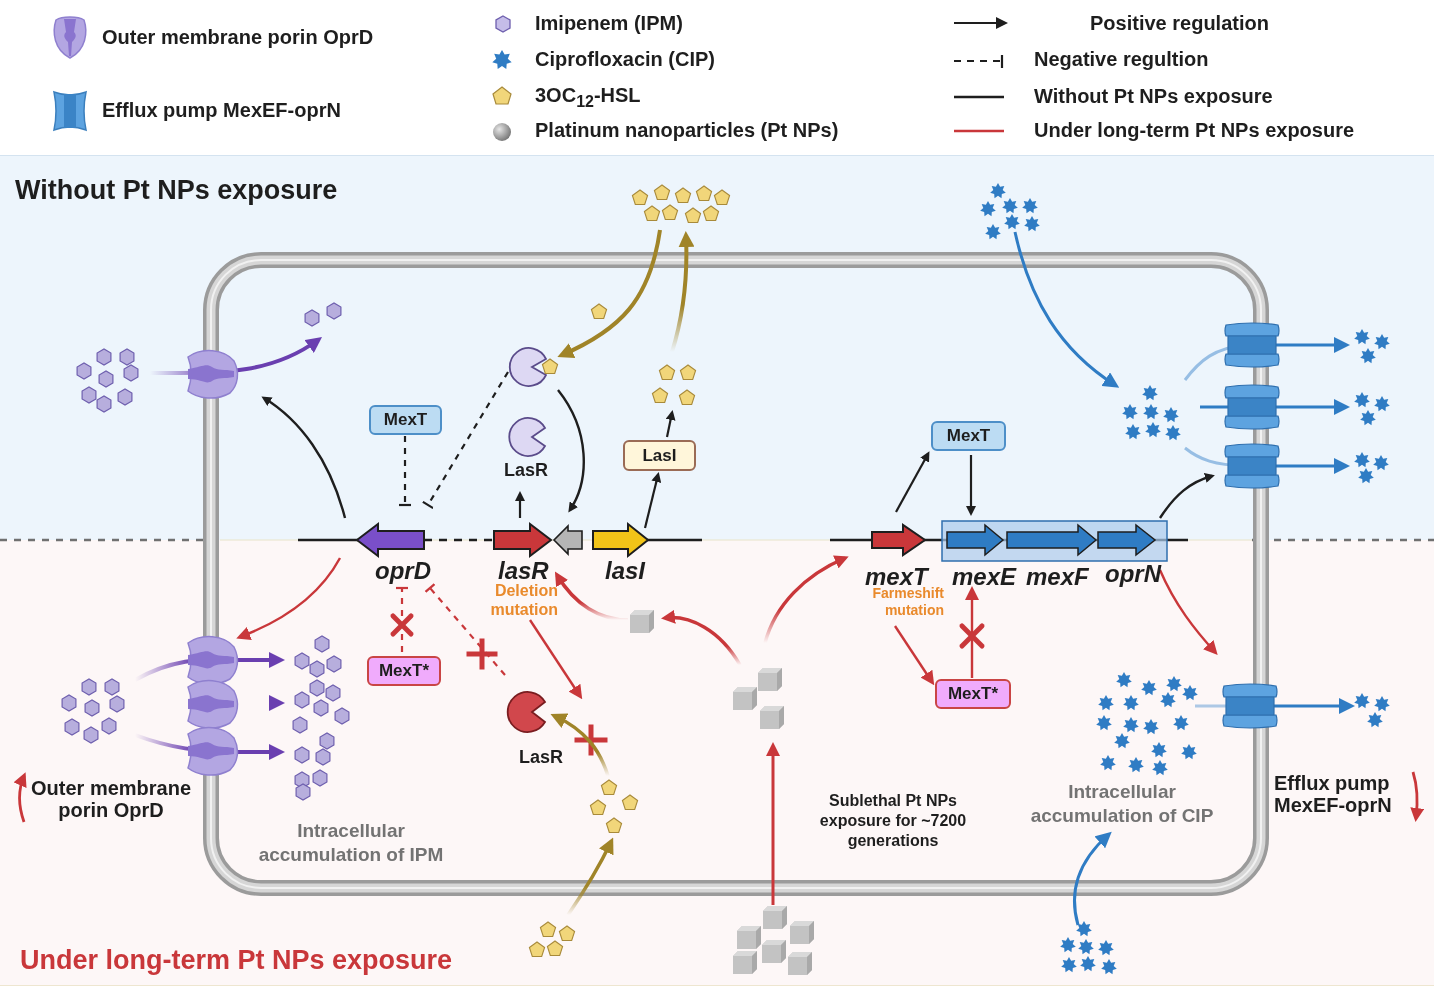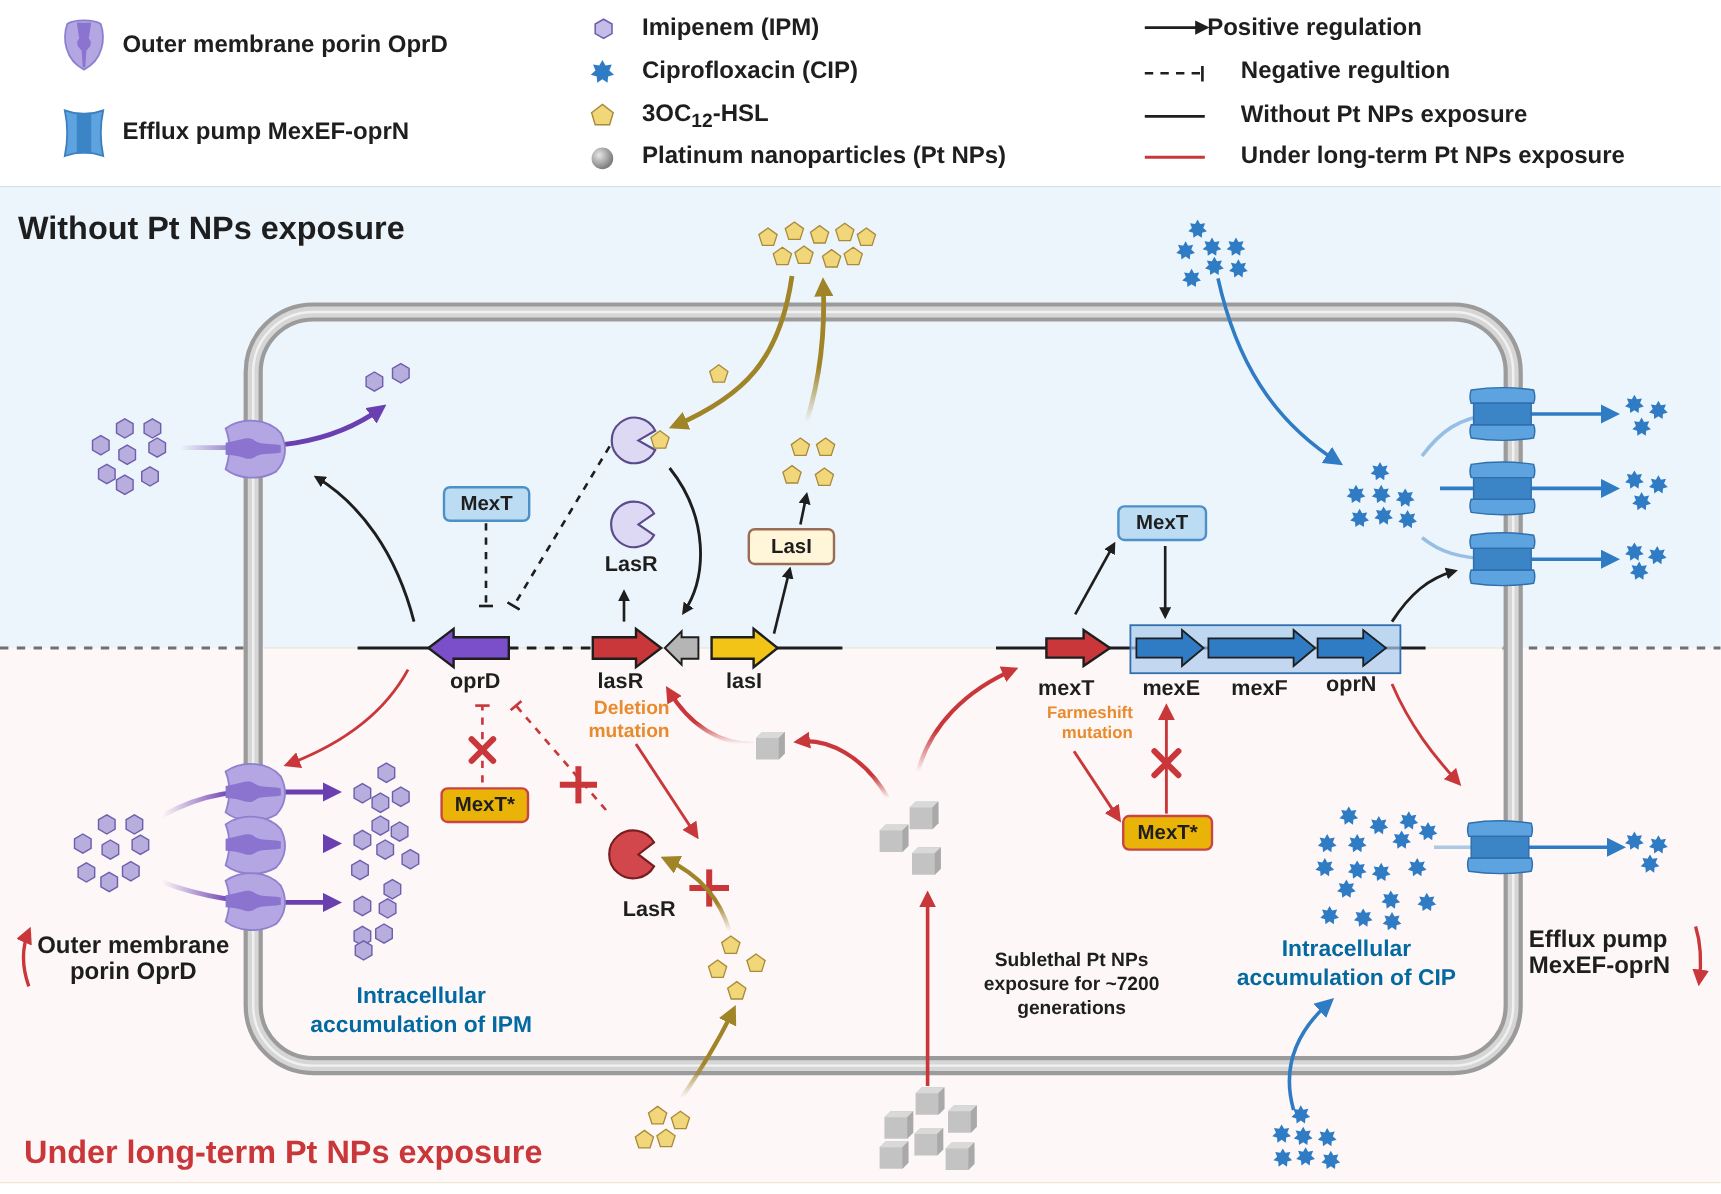--- a/index.html
+++ b/index.html
@@ -2,27 +2,27 @@
 <html><head>
 <meta charset="utf-8">
 <style>
   html, body { margin: 0; padding: 0; background: #ffffff; }
   body { width: 1434px; height: 995px; position: relative; overflow: hidden; font-family: "Liberation Sans", "DejaVu Sans", sans-serif; }
   .abs { position: absolute; }
   .legend-text { font-size: 20px; font-weight: bold; color: #1e1e1e; white-space: nowrap; }
   .panel-top { left: 0; top: 155px; width: 1434px; height: 385px; background: #edf5fc; border-top: 1px solid #d4e3f0; }
   .panel-bot { left: 0; top: 540px; width: 1434px; height: 445px; background: #fdf7f7; border-bottom: 1px solid #eee6d0; }
   .section-title { font-size: 27px; font-weight: bold; white-space: nowrap; }
-  .gene-label { font-size: 18px; font-weight: bold; color: #1e1e1e; white-space: nowrap; }
+  .gene-label { font-size: 24px; font-weight: bold; font-style: italic; color: #1e1e1e; white-space: nowrap; }
   .mut-label { font-size: 16px; font-weight: bold; color: #e98a2c; text-align: right; line-height: 19px; white-space: nowrap; }
   .box { border-radius: 6px; font-size: 17px; font-weight: bold; color: #1e1e1e; display: flex; align-items: center; justify-content: center; box-sizing: border-box; }
   .box-mext { background: #bcdcf3; border: 2px solid #4d8fc8; }
-  .box-mextstar { background: #eab308; border: 2px solid #c94545; }
+  .box-mextstar { background: #f0abfc; border: 2px solid #c94545; }
   .box-lasi { background: #fff6da; border: 2px solid #9a6b55; }
-  .red-note { font-size: 19px; font-weight: bold; color: #0369a1; text-align: center; line-height: 24px; white-space: nowrap; }
+  .red-note { font-size: 19px; font-weight: bold; color: #737373; text-align: center; line-height: 24px; white-space: nowrap; }
   .dark-note { font-size: 20px; font-weight: bold; color: #1e1e1e; line-height: 22px; white-space: nowrap; }
   .small-note { font-size: 16px; font-weight: bold; color: #1e1e1e; text-align: center; line-height: 20px; white-space: nowrap; }
   .protein-label { font-size: 18px; font-weight: bold; color: #1e1e1e; white-space: nowrap; }
   svg.layer { position: absolute; left: 0; top: 0; }
 </style>
 </head>
 <body>
 
 <div>
 
@@ -61,21 +61,21 @@
         </radialGradient>
       </defs>
     <circle cx="12" cy="12" r="9" fill="url(#sph)"></circle>
   </svg>
   <div class="abs legend-text" style="left:535px;top:119px">Platinum nanoparticles (Pt NPs)</div>
 
   <svg class="abs" style="left:952px;top:12px" width="60" height="22">
     <line x1="2" y1="11" x2="46" y2="11" stroke="#1e1e1e" stroke-width="2.2"></line>
     <polygon points="44,5 56,11 44,17" fill="#1e1e1e"></polygon>
   </svg>
-  <div class="abs legend-text" style="left:1006px;top:12px">Positive  regulation</div>
+  <div class="abs legend-text" style="left:1090px;top:12px">Positive  regulation</div>
 
   <svg class="abs" style="left:952px;top:50px" width="60" height="22">
     <line x1="2" y1="11" x2="48" y2="11" stroke="#1e1e1e" stroke-width="2.2" stroke-dasharray="7,6"></line>
     <line x1="50" y1="5" x2="50" y2="18" stroke="#1e1e1e" stroke-width="2.2"></line>
   </svg>
   <div class="abs legend-text" style="left:1034px;top:48px">Negative regultion</div>
 
   <svg class="abs" style="left:952px;top:86px" width="60" height="22">
     <line x1="2" y1="11" x2="52" y2="11" stroke="#1e1e1e" stroke-width="2.4"></line>
   </svg>

